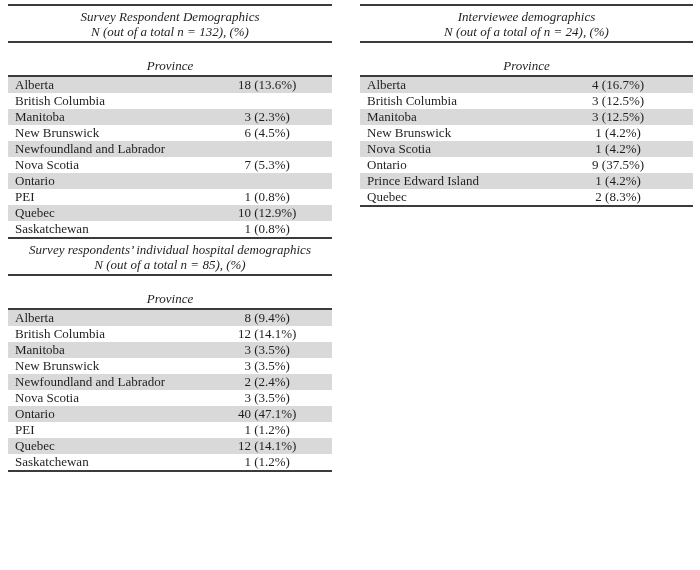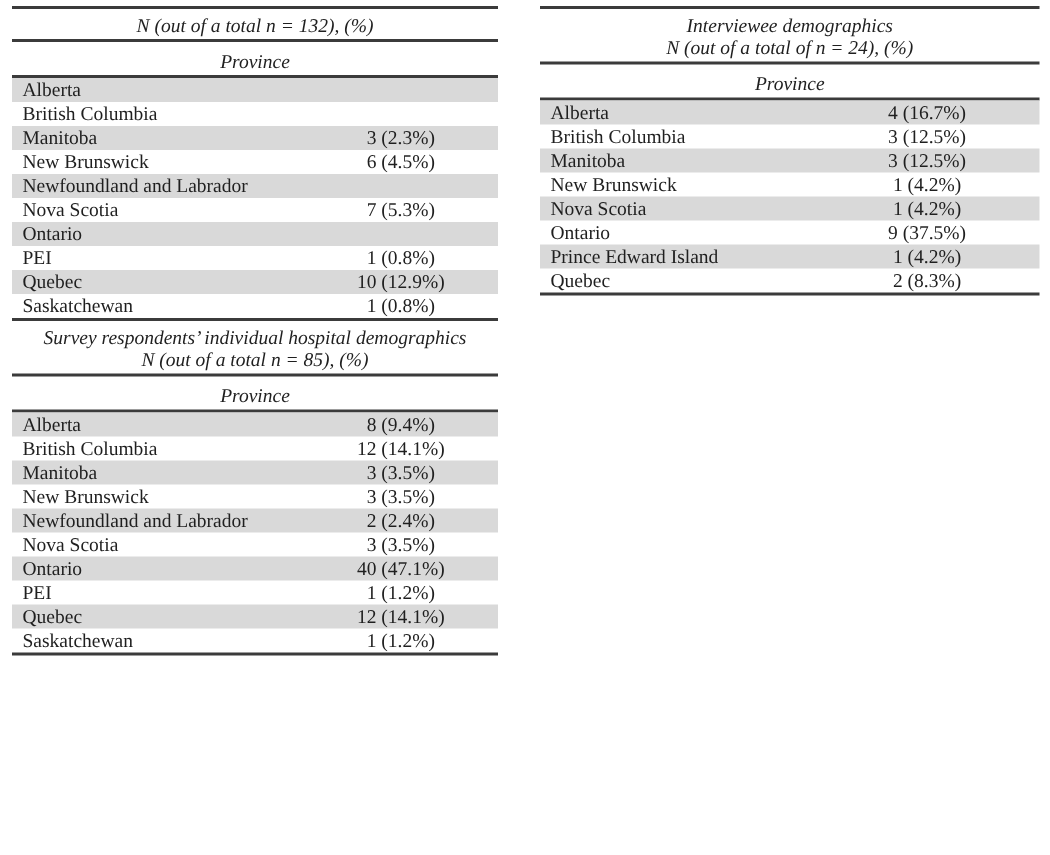--- a/index.html
+++ b/index.html
@@ -22,21 +22,21 @@
     text-align: center;
     font-size: 13px;
     line-height: 15px;
     padding: 3px 0 2px 0;
   }
   .tbl-subheader {
     font-style: italic;
     text-align: center;
     font-size: 13px;
     line-height: 15px;
-    padding: 5px 0 2px 0;
+    padding: 15px 0 2px 0;
     border-bottom: 2px solid var(--rule_color, #3b3b3b);
   }
   .rows.closed { border-bottom: 2px solid var(--rule_color, #3b3b3b); }
   .row {
     display: flex;
     align-items: center;
     height: 16px;
     font-size: 13px;
   }
   .row:nth-child(odd) { background: var(--row_shade, #d9d9d9); }
@@ -45,26 +45,28 @@
   .col-left  .val { flex: 0 0 40%; }
   .col-right .val { flex: 0 0 45%; }
 </style>
 </head>
 <body>
 
 <div class="col col-left">
 
   <section>
     <header class="tbl-title">
+      <div>Survey Respondent Demographics</div>
       <div>N (out of a total n = 132), (%)</div>
     </header>
     <div class="tbl-subheader">Province</div>
     <div class="rows">
       <div class="row">
         <span class="prov">Alberta</span>
+        <span class="val">18 (13.6%)</span>
       </div>
       <div class="row">
         <span class="prov">British Columbia</span>
       </div>
       <div class="row">
         <span class="prov">Manitoba</span>
         <span class="val">3 (2.3%)</span>
       </div>
       <div class="row">
         <span class="prov">New Brunswick</span>

